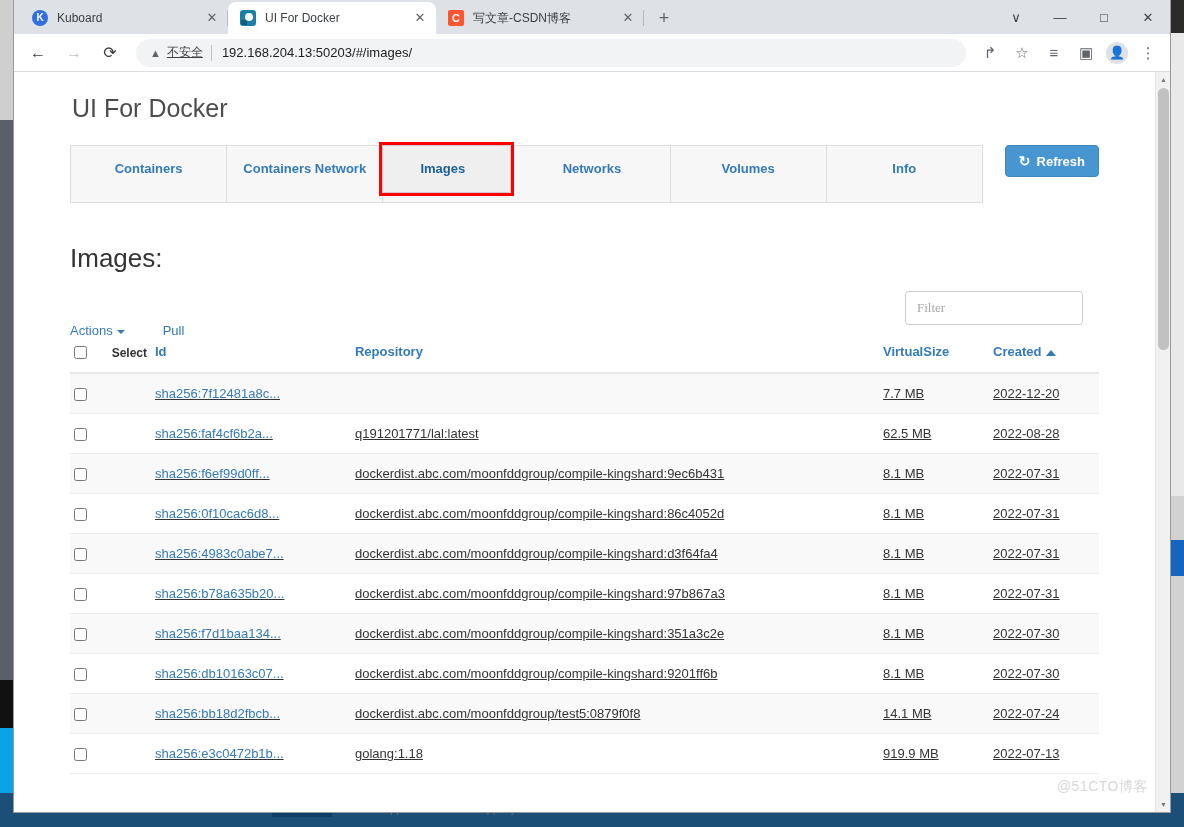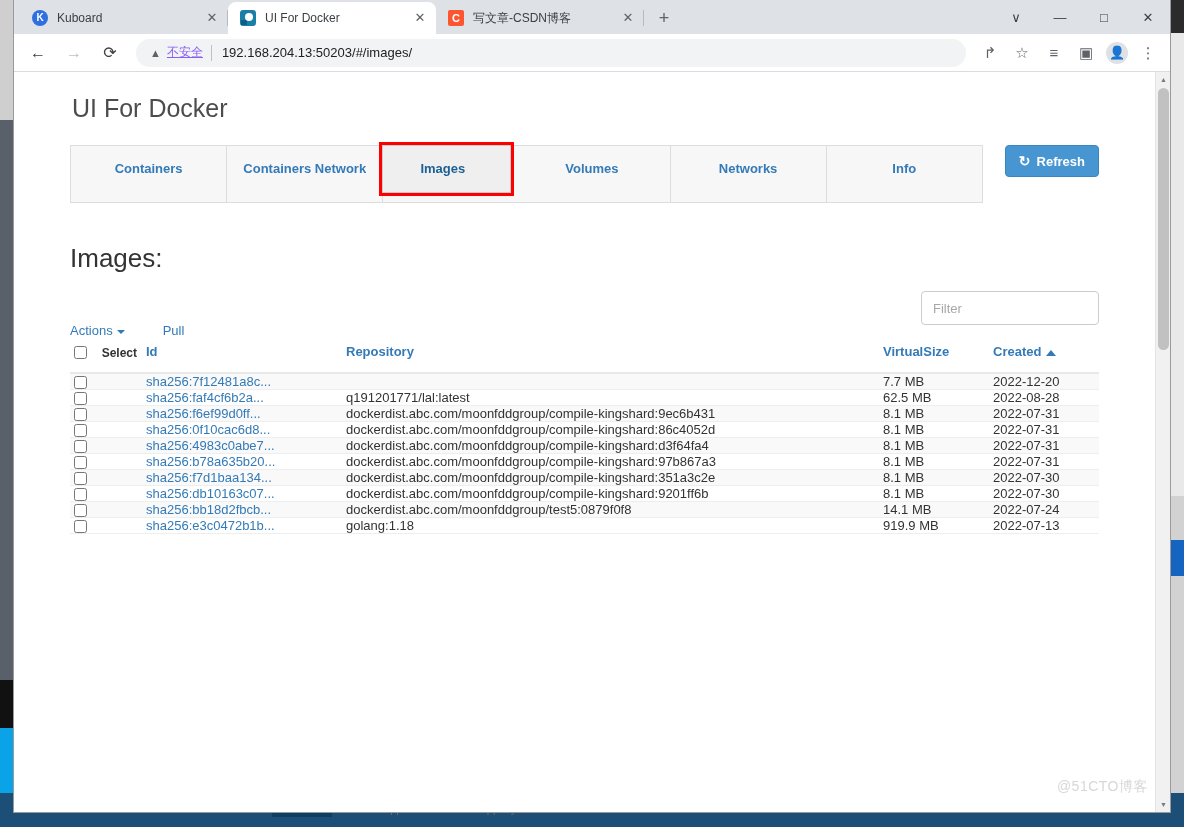--- a/index.html
+++ b/index.html
@@ -145,21 +145,21 @@
     color: #3c4043; font-size: 16px; border-radius: 50%;
   }
   .nav-btn.disabled { color: #bdc1c6; }
   #omnibox {
     flex: 1 1 auto; height: 28px; margin: 0 8px;
     background: #f1f3f4; border-radius: 14px;
     display: flex; align-items: center; padding: 0 14px;
     font-size: 13px; color: #202124;
   }
   #sec-warn-icon { font-size: 11px; margin-right: 6px; color:#5f6368;}
-  #sec-warn-text { color: #8b5cf6; font-size: 12px; margin-right: 8px; text-decoration: underline; }
+  #sec-warn-text { color: #404040; font-size: 12px; margin-right: 8px; text-decoration: underline; }
   #omnibox-sep { width:1px; height:16px; background:#bdc1c6; margin-right:10px; }
   #omnibox-url { color: #202124; font-size: 13px; }
   .tb-icon {
     width: 28px; height: 28px; margin: 0 2px;
     display:flex; align-items:center; justify-content:center;
     color:#5f6368; font-size:15px; border-radius:50%;
   }
   #profile-dot {
     width:22px; height:22px; border-radius:50%; background:#dfe1e5;
     display:flex; align-items:center; justify-content:center; color:#5f6368; font-size:13px;
@@ -249,25 +249,25 @@
   }
   .tt-link {
     color: #337ab7; font-size: 13px; margin-right: 38px; cursor: pointer;
   }
   .caret {
     display:inline-block; margin-left:4px;
     border-left:4px solid transparent; border-right:4px solid transparent;
     border-top:4px solid #337ab7; vertical-align: middle;
   }
   #filter-input {
-    position: absolute; right: 0; top: 3px;
+    position: absolute; right: 16px; top: 3px;
     width: 178px; height: 34px;
     border: 1px solid #ccc; border-radius: 4px;
     padding: 0 11px; font-size: 13px; color: #555;
-    font-family: Liberation Sans, sans-serif;
+    font-family: Liberation Serif, serif;
     outline: none;
   }
   #filter-input::placeholder { color: #a8a8a8; }
 
   
   table#images-table {
     width: 100%; border-collapse: collapse;
     font-size: 13px;
   }
   table#images-table thead th {
@@ -278,37 +278,38 @@
     padding: 6px 4px 12px 4px;
     border-bottom: 2px solid #e8e8e8;
     white-space: nowrap;
   }
   th.col-select { width: 72px; color:#333 !important; padding-left:12px; }
   th.col-id     { width: 200px; }
   th.col-repo   { width: auto; margin-left: 28px; }
   th.col-size   { width: 110px; }
   th.col-created{ width: 110px; }
   table#images-table tbody td {
-    padding: 0 4px;
+    padding: 12px 4px;
     border-bottom: 1px solid #eeeeee;
     color: #333;
     vertical-align: middle;
+    text-decoration: underline;
   }
   tbody tr:nth-child(odd) { background: #f9f9f9; }
   tbody tr:nth-child(even) { background: #ffffff; }
   td.c-select { padding-left: 12px; }
   td.c-id a { color: #337ab7; text-decoration: none; cursor:pointer; }
   td.c-size { text-align: left; }
   td.c-created { text-align: left; }
   input[type=checkbox] {
     width: 13px; height: 13px; margin: 0; vertical-align: middle;
     accent-color: #ffffff;
   }
   .select-label {
-    font-weight: bold; color:#333; margin-left: 11px; font-size:12px; vertical-align: middle;
+    font-weight: bold; color:#333; margin-left: 21px; font-size:12px; vertical-align: middle;
   }
   .sort-caret {
     display:inline-block; margin-left:5px;
     border-left:5px solid transparent; border-right:5px solid transparent;
     border-bottom:6px solid #337ab7; vertical-align: middle;
   }
 
   
   #vscroll {
     position: absolute; right: 0; top: 0; width: 15px; bottom: 0;
@@ -402,22 +403,22 @@
     <div id="page">
       <div id="content">
 
         <h1 id="app-title">UI For Docker</h1>
 
         <div id="nav-wrap">
           <div id="nav-tabs">
             <div class="nt">Containers</div>
             <div class="nt">Containers Network</div>
             <div class="nt active">Images</div>
+            <div class="nt">Networks</div>
             <div class="nt">Volumes</div>
-            <div class="nt">Networks</div>
             <div class="nt">Info</div>
           </div>
 
           <div id="refresh-btn">
             <span id="refresh-icon">↻</span>
             <span>Refresh</span>
           </div>
         </div>
 
         <h2 id="section-title">Images:</h2>

